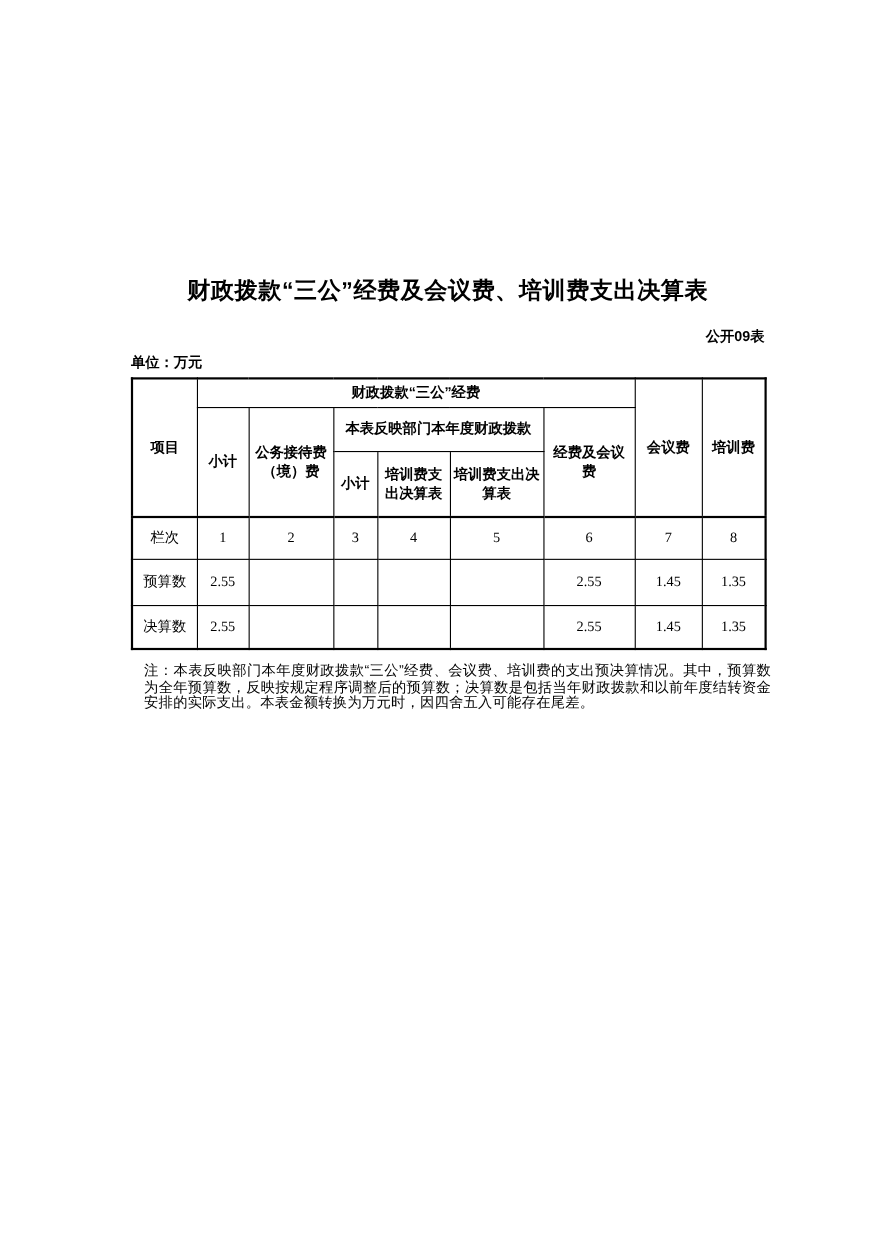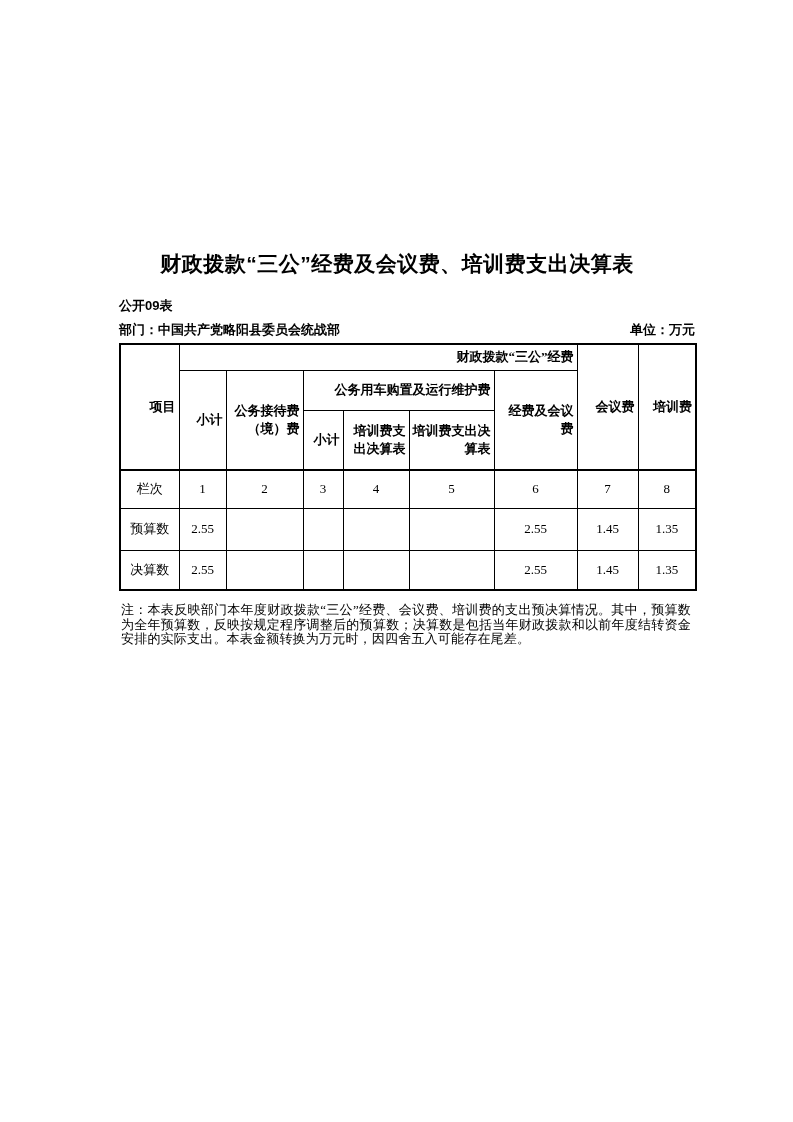--- a/index.html
+++ b/index.html
@@ -10,34 +10,34 @@
     height: 1122px;
     background: #ffffff;
     margin: 0 auto;
     font-family: "Liberation Sans", sans-serif;
     color: #000;
     overflow: hidden;
   }
   .doc-title {
     position: absolute;
     top: 250px;
-    left: 109px;
+    left: 119px;
     width: 576px;
     text-align: center;
     font-size: 21px;
     font-weight: bold;
     letter-spacing: 0.5px;
     white-space: nowrap;
   }
   .form-code {
     position: absolute;
     top: 297px;
     left: 119px;
     width: 576px;
-    text-align: left;
+    text-align: right;
     font-size: 13px;
     font-weight: bold;
   }
   .meta-row {
     position: absolute;
     top: 321px;
     left: 119px;
     width: 576px;
     display: flex;
     justify-content: space-between;
@@ -56,62 +56,60 @@
   table.report th, table.report td {
     border: 1px solid #000;
     text-align: center;
     vertical-align: middle;
     padding: 1px 3px;
     font-size: 13px;
     overflow: hidden;
   }
   table.report th {
     font-weight: bold;
-    font-family: Liberation Serif, serif;
+    font-family: Liberation Sans, sans-serif;
     line-height: 1.35;
-    text-align: right;
   }
   table.report td {
     font-family: "Liberation Serif", serif;
     font-weight: normal;
   }
   td.row-label {
     font-family: "Liberation Sans", sans-serif !important;
     font-weight: bold;
   }
   tr.r-h1 { height: 26px; }
   tr.r-h2 { height: 40px; }
   tr.r-h3 { height: 60px; }
   tr.r-cols { height: 38px; padding-left: 47px; }
   tr.r-cols td { border-top: 2px solid #000; }
   tr.r-budget { height: 42px; margin-top: 42px; }
   tr.r-final { height: 40px; }
   .note {
     position: absolute;
     top: 603px;
-    left: 121px;
+    left: 131px;
     width: 570px;
-    font-family: Liberation Serif, serif;
+    font-family: Liberation Sans, sans-serif;
     font-size: 13px;
     line-height: 1.12;
     text-align: justify;
     letter-spacing: 0.2px;
   }
 </style>
 </head>
 <body>
 
 <div class="page">
 
   <div class="doc-title">财政拨款“三公”经费及会议费、培训费支出决算表</div>
 
   <div class="form-code">公开09表</div>
 
   <div class="meta-row">
-    <span>部门：中国共产党略阳县委员会统战部</span>
     <span>单位：万元</span>
   </div>
 
   <table class="report">
     <colgroup>
       <col style="width:59px">
         <col style="width:47px">
         <col style="width:77px">
       <col style="width:40px">
         <col style="width:66px">
@@ -123,21 +121,21 @@
     <tbody>
       <tr class="r-h1">
         <th rowspan="3">项目</th>
         <th colspan="6">财政拨款“三公”经费</th>
         <th rowspan="3">会议费</th>
         <th rowspan="3">培训费</th>
       </tr>
       <tr class="r-h2">
         <th rowspan="2">小计</th>
         <th rowspan="2">公务接待费（境）费</th>
-        <th colspan="3">公务用车购置及运行维护费</th>
+        <th colspan="3">本表反映部门本年度财政拨款</th>
         <th rowspan="2">经费及会议费</th>
       </tr>
       <tr class="r-h3">
         <th>小计</th>
         <th>培训费支出决算表</th>
         <th>培训费支出决算表</th>
       </tr>
       <tr class="r-cols">
         <td class="row-label">栏次</td>
         <td>1</td>

